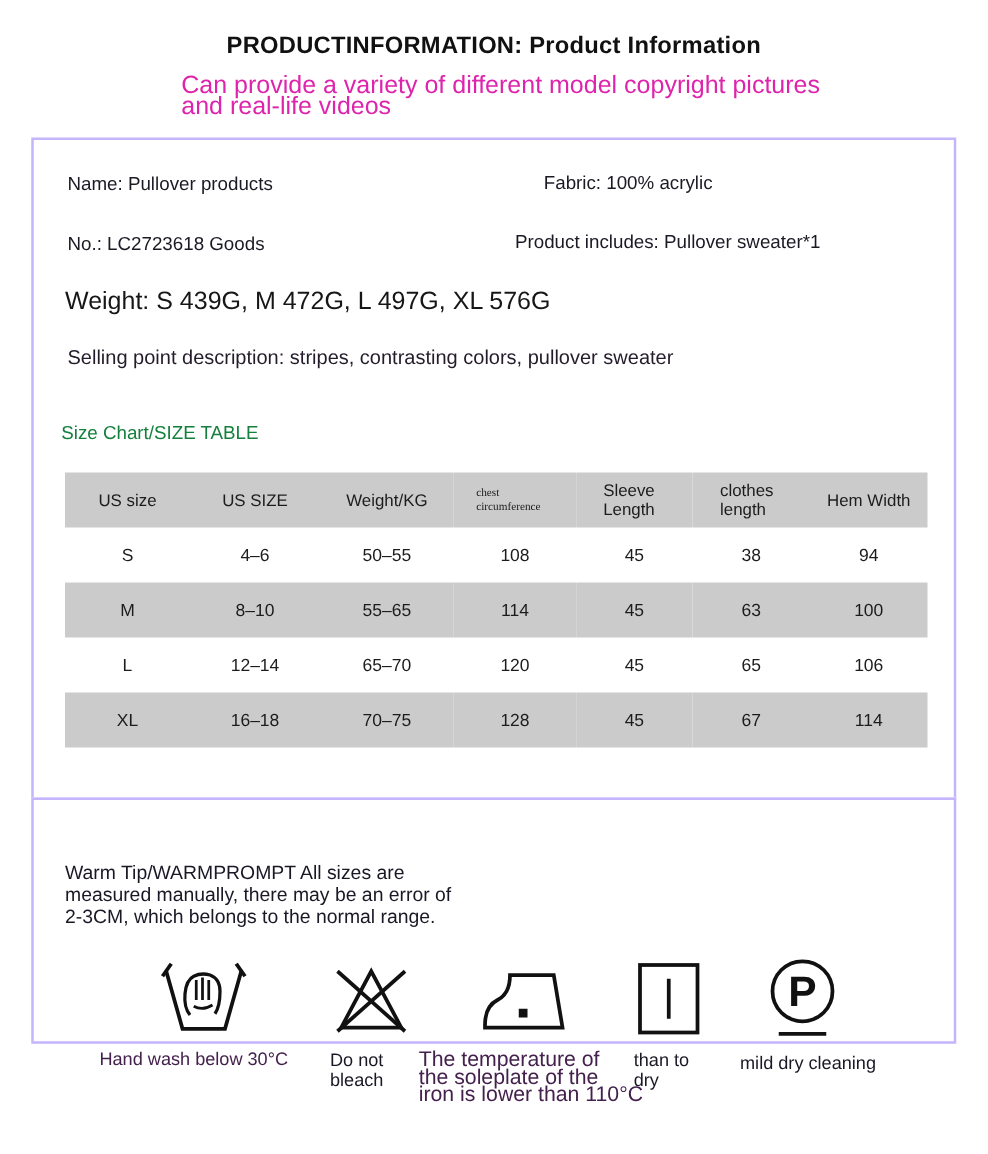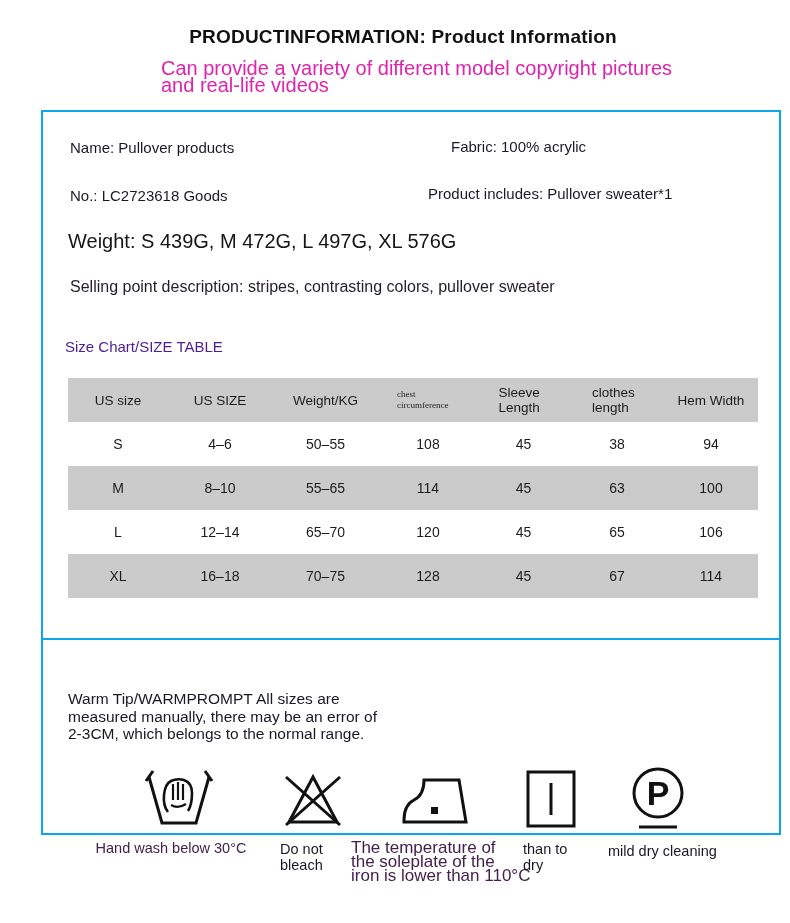--- a/index.html
+++ b/index.html
@@ -1,36 +1,36 @@
 <!DOCTYPE html>
 <html><head>
 <meta charset="utf-8">
 <style>
   * { margin:0; padding:0; box-sizing:border-box; }
   html,body { background:#ffffff; }
   #canvas {
     position:relative; width:790px; height:923px; background:#ffffff;
     font-family:"Liberation Sans", sans-serif; color:#1c1924; overflow:hidden;
   }
-  .abs { position:absolute;margin-left:16px; }
+  .abs { position:absolute; }
   #title {
     left:0; right:0; top:26px; text-align:center;
     font-size:19px; font-weight:600; color:#111111; letter-spacing:0.2px;
   }
   #subtitle {
     left:145px; top:60px; font-size:20px; line-height:16.5px;
     color:#de23ac; white-space:pre-line;
   }
-  .frame { border:2px solid #0ea5e9; background:#ffffff;padding-left:28px; }
+  .frame { border:2px solid #c4b5fd; background:#ffffff;padding-left:28px; }
   #box1 { left:25px; top:110px; width:740px; height:530px; }
   #box2 { left:25px; top:638px; width:740px; height:197px; }
   .fact { position:absolute; font-size:15px; color:#1c1924; }
   #weight-line { position:absolute; font-size:20px; color:#161616; }
   #selling-point { position:absolute; font-size:16px; color:#241c2a; }
-  #size-chart-heading { position:absolute; font-size:15px; color:#4c1d95; }
+  #size-chart-heading { position:absolute; font-size:15px; color:#15803d; }
   #size-table { position:absolute; left:25px; top:266px; width:690px;
     border-collapse:collapse; table-layout:fixed; }
   #size-table th, #size-table td {
     height:44px; text-align:center; vertical-align:middle; padding:0;
     font-weight:normal; color:#1c1c1c;
   }
   #size-table th { font-size:13.5px; }
   #size-table td { font-size:14px; }
   tr.band { background:#cbcbcb; }
   .wrap { display:inline-block; text-align:left; width:50px; }

